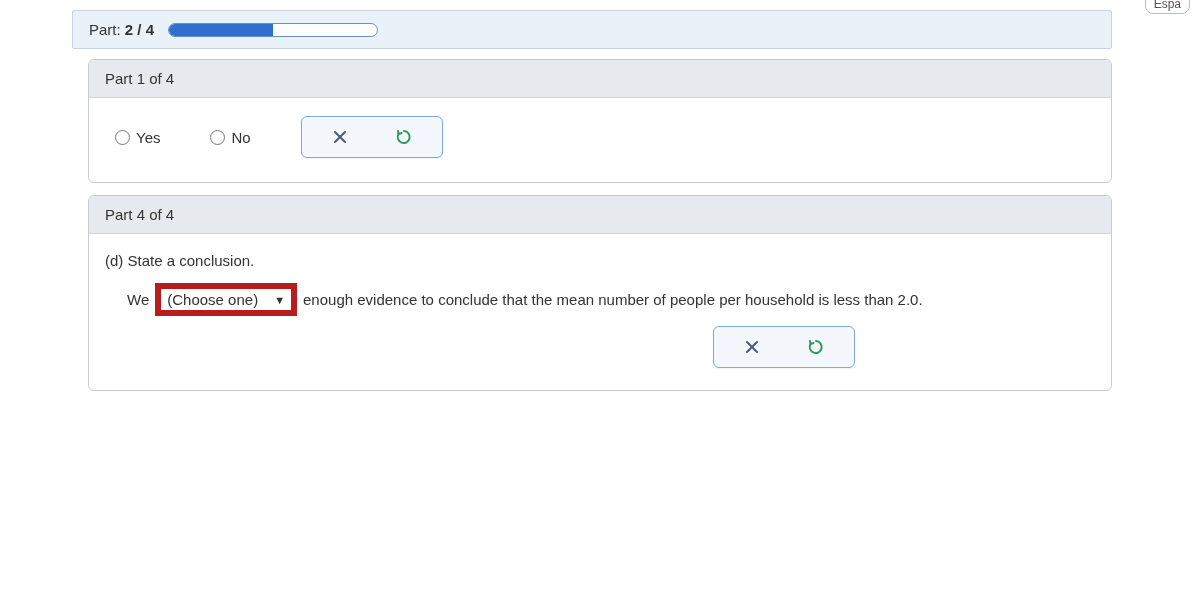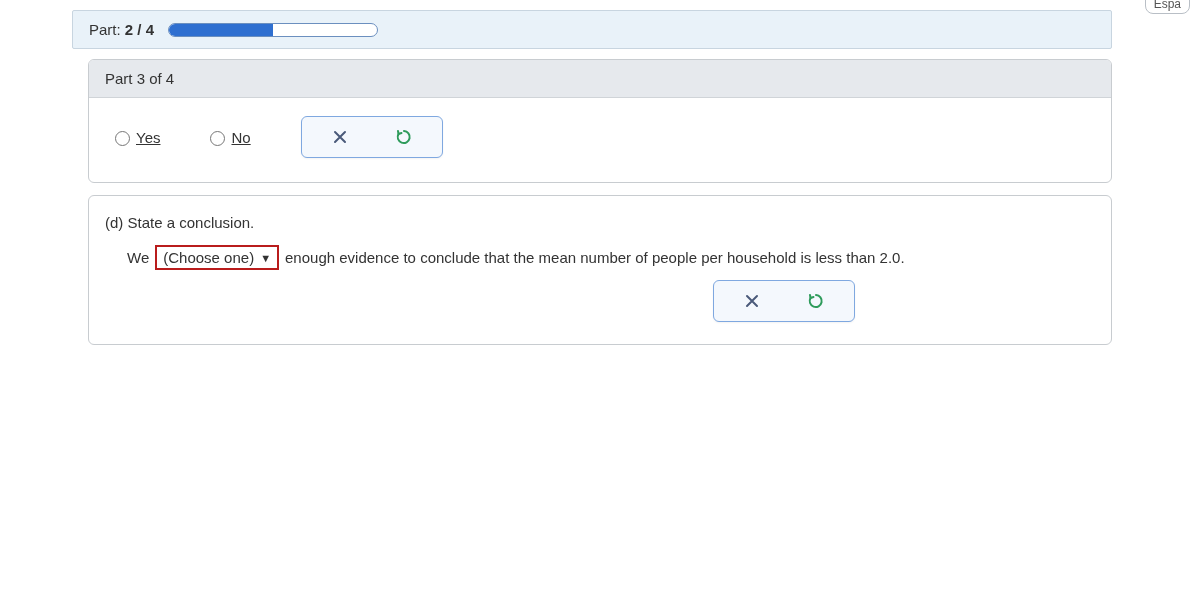--- a/index.html
+++ b/index.html
@@ -64,23 +64,22 @@
   .question .mathrm { font-family: Georgia, 'Times New Roman', serif; font-style: normal; }
   sub { font-size: 0.75em; vertical-align: sub; font-style: normal; font-family: Georgia, 'Times New Roman', serif; }
   .choices {
     display: flex;
     align-items: center;
     gap: 50px;
     padding-left: 10px;
   }
   .radio-opt {
     display: flex;
-    align-items: flex-end;
+    align-items: center;
     gap: 6px;
-    text-decoration: underline;
   }
   .radio-opt input { width: 15px; height: 15px; }
   .action-box {
     display: inline-flex;
     align-items: center;
     gap: 40px;
     border: 1px solid #7fa8e0;
     border-radius: 6px;
     background: #f4f8fd;
     padding: 8px 26px;
@@ -102,25 +101,25 @@
   }
   .conclusion-line {
     display: flex;
     align-items: center;
     flex-wrap: wrap;
     gap: 6px;
     margin-top: 12px;
     margin-left: 22px;
   }
   .select-box {
-    border: 2px solid #b91c1c;
+    border: 6px solid #b91c1c;
     padding: 2px 6px;
     display: inline-flex;
     align-items: center;
-    gap: 6px;
+    gap: 16px;
     cursor: pointer;
     background: #fff;
   }
   .select-box .arrow { font-size: 11px; }
   .top-pill {
     position: absolute;
     top: -8px;
     right: 10px;
     border: 1px solid #b9bfc6;
     border-radius: 0 0 8px 8px;
@@ -143,21 +142,21 @@
     <span class="label">
       <span>Part: </span><span class="bold">2 / 4</span>
     </span>
     <div class="progress">
       <div class="progress-inner" style="width:50%"></div>
     </div>
   </div>
 
   <div class="section">
     <div class="part-header">
-      <span>Part 3 of 4</span>
+      <span>Part 1 of 4</span>
     </div>
     <div class="part-body">
       <div class="choices">
         <label class="radio-opt">
           <input type="radio" name="rejectH0" style="">
           <span>Yes</span>
         </label>
         <label class="radio-opt">
           <input type="radio" name="rejectH0" style="">
           <span>No</span>
@@ -174,20 +173,23 @@
                 <path d="M3 3 L3.5 6 L6.5 5" stroke="#2e9b5b" stroke-width="2" fill="none" stroke-linecap="round" stroke-linejoin="round"></path>
               </svg>
           </div>
         </div>
       </div>
     </div>
   </div>
 
 
   <div class="section">
+    <div class="part-header">
+      <span>Part 4 of 4</span>
+    </div>
     <div class="part-body" style="padding-bottom:10px;">
       <div class="question">(d) State a conclusion.</div>
       <div class="conclusion-line">
         <span>We</span>
         <span class="select-box">
           <span>(Choose one)</span>
           <span class="arrow">▼</span>
         </span>
         <span>
           <span>enough evidence to conclude that the mean number of people per household is less than </span><span class="mathrm">2.0</span><span>.</span>

